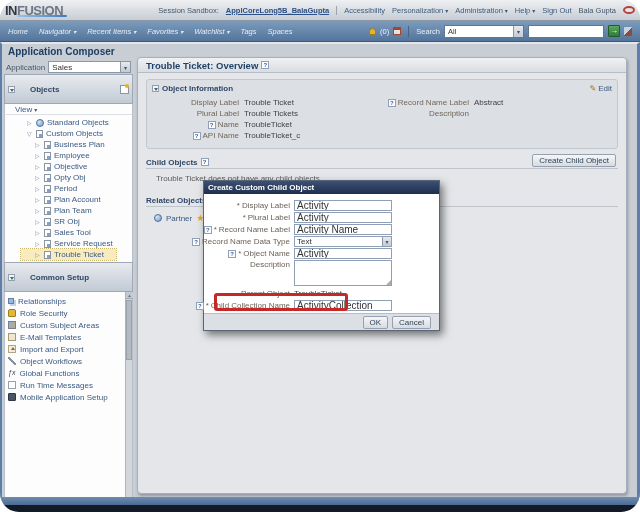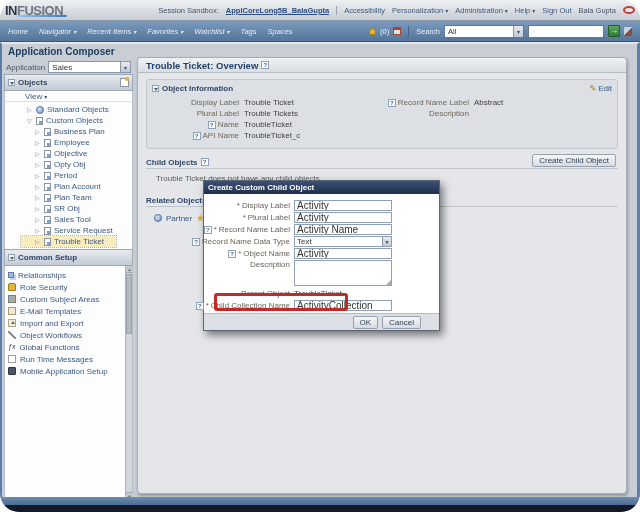--- a/index.html
+++ b/index.html
@@ -50,30 +50,30 @@
     background:linear-gradient(#6d8cb0,#4b6b93); }
   .black-band { position:absolute; top:505px; left:0; width:640px; height:7px; background:#141926; }
 
   .composer-title { position:absolute; left:8px; top:46px; font-size:10px; font-weight:bold; color:#1d3d63; }
 
   
   .sidebar { position:absolute; left:4px; top:60px; width:129px; height:430px; font-size:8px; }
   .app-row { height:14px; display:flex; align-items:center; gap:3px; color:#44566c; padding:0 2px; }
   .mini-select { flex:1; height:12px; background:#fff; border:1px solid #8b97a6; display:flex; align-items:center; }
   .mini-select .sel-txt { flex:1; padding:0 3px; color:#333; }
-  .acc-header { height:17px; background:linear-gradient(#e8ebef,#c2cad4); border:1px solid #9fa9b6;
-    display:flex; align-items:center; gap:3px; padding:0 3px; font-weight:bold; color:#2f4768; }
+  .acc-header { height:30px; background:linear-gradient(#e8ebef,#c2cad4); border:1px solid #9fa9b6;
+    display:flex; align-items:center; gap:15px; padding:0 3px; font-weight:bold; color:#2f4768; }
   .collapse-box { width:7px; height:7px; background:#f2f4f6; border:1px solid #93a0ae; position:relative; }
   .collapse-box::after { content:""; position:absolute; left:1px; top:2px; border-left:2px solid transparent;
     border-right:2px solid transparent; border-top:3px solid #4a627f; }
   .new-obj { margin-left:auto; width:9px; height:9px; background:#fff; border:1px solid #8a94a2; position:relative; }
   .new-obj::after { content:""; position:absolute; right:-1px; top:-2px; width:4px; height:4px;
     background:#e8b32a; border-radius:50%; }
   .view-row { height:11px; background:#fdfdfe; border-left:1px solid #b8bfc8; border-right:1px solid #b8bfc8;
-    display:flex; align-items:center; padding:0 20px; color:#3a5a82; border-bottom:1px solid #dde1e6; }
+    display:flex; align-items:center; padding:0 10px; color:#3a5a82; border-bottom:1px solid #dde1e6; }
   .tree { background:#fdfdfe; border-left:1px solid #b8bfc8; border-right:1px solid #b8bfc8; padding:2px 16px; }
   .trow { height:11px; display:flex; align-items:center; gap:3px; color:#3a5a82; padding-left:6px; white-space:nowrap; }
   .trow.child { padding-left:14px; }
   .trow.selected { background:#f8ecbe; outline:1px dotted #c9b26a; }
   .tri { font-size:6px; color:#7b90ab; width:6px; }
   .globe { width:8px; height:8px; border-radius:50%; border:1px solid #4f709b;
     background:radial-gradient(circle at 30% 30%, #d7e8f8, #6e96c4); }
   .obj-ic { width:7px; height:8px; background:#fff; border:1px solid #8a94a2; position:relative; }
   .obj-ic::after { content:""; position:absolute; right:0; bottom:0; width:3px; height:3px; background:#7fa3cc; }
   .setup-list { background:#fdfdfe; border:1px solid #b8bfc8; border-top:none; position:relative;
@@ -147,21 +147,21 @@
   .dselect .sel-btn { width:9px; }
   .drow.desc { height:26px; align-items:flex-start; margin-bottom:2px; }
   .dtextarea { width:98px; height:26px; border:1px solid #8fa0b5; resize:none; font-family:inherit; font-size:8px; position:relative; }
   .ta-wrap { position:relative; width:98px; height:26px; }
   .ta-grip { position:absolute; right:1px; bottom:1px; width:0; height:0;
     border-left:5px solid transparent; border-bottom:5px solid #a8aeb6; }
   .dstatic { color:#3f3f3f; }
   .red-box { position:absolute; left:10px; top:112px; width:134px; height:18px;
     border:3px solid #c62828; border-radius:3px; pointer-events:none; }
   .dlg-footer { position:absolute; left:0; right:0; bottom:0; height:17px; background:#dce0e5;
-    border-top:1px solid #b7bdc5; display:flex; align-items:center; justify-content:flex-end; gap:4px; padding:0 18px; }
+    border-top:1px solid #b7bdc5; display:flex; align-items:center; justify-content:flex-end; gap:4px; padding:0 8px; }
 </style>
 </head>
 <body>
 
 <div class="screen">
 
   <div class="ghead">
     <div class="logo">
       <span class="lg1">IN</span><span class="lg2">FUSION</span>
     </div>

